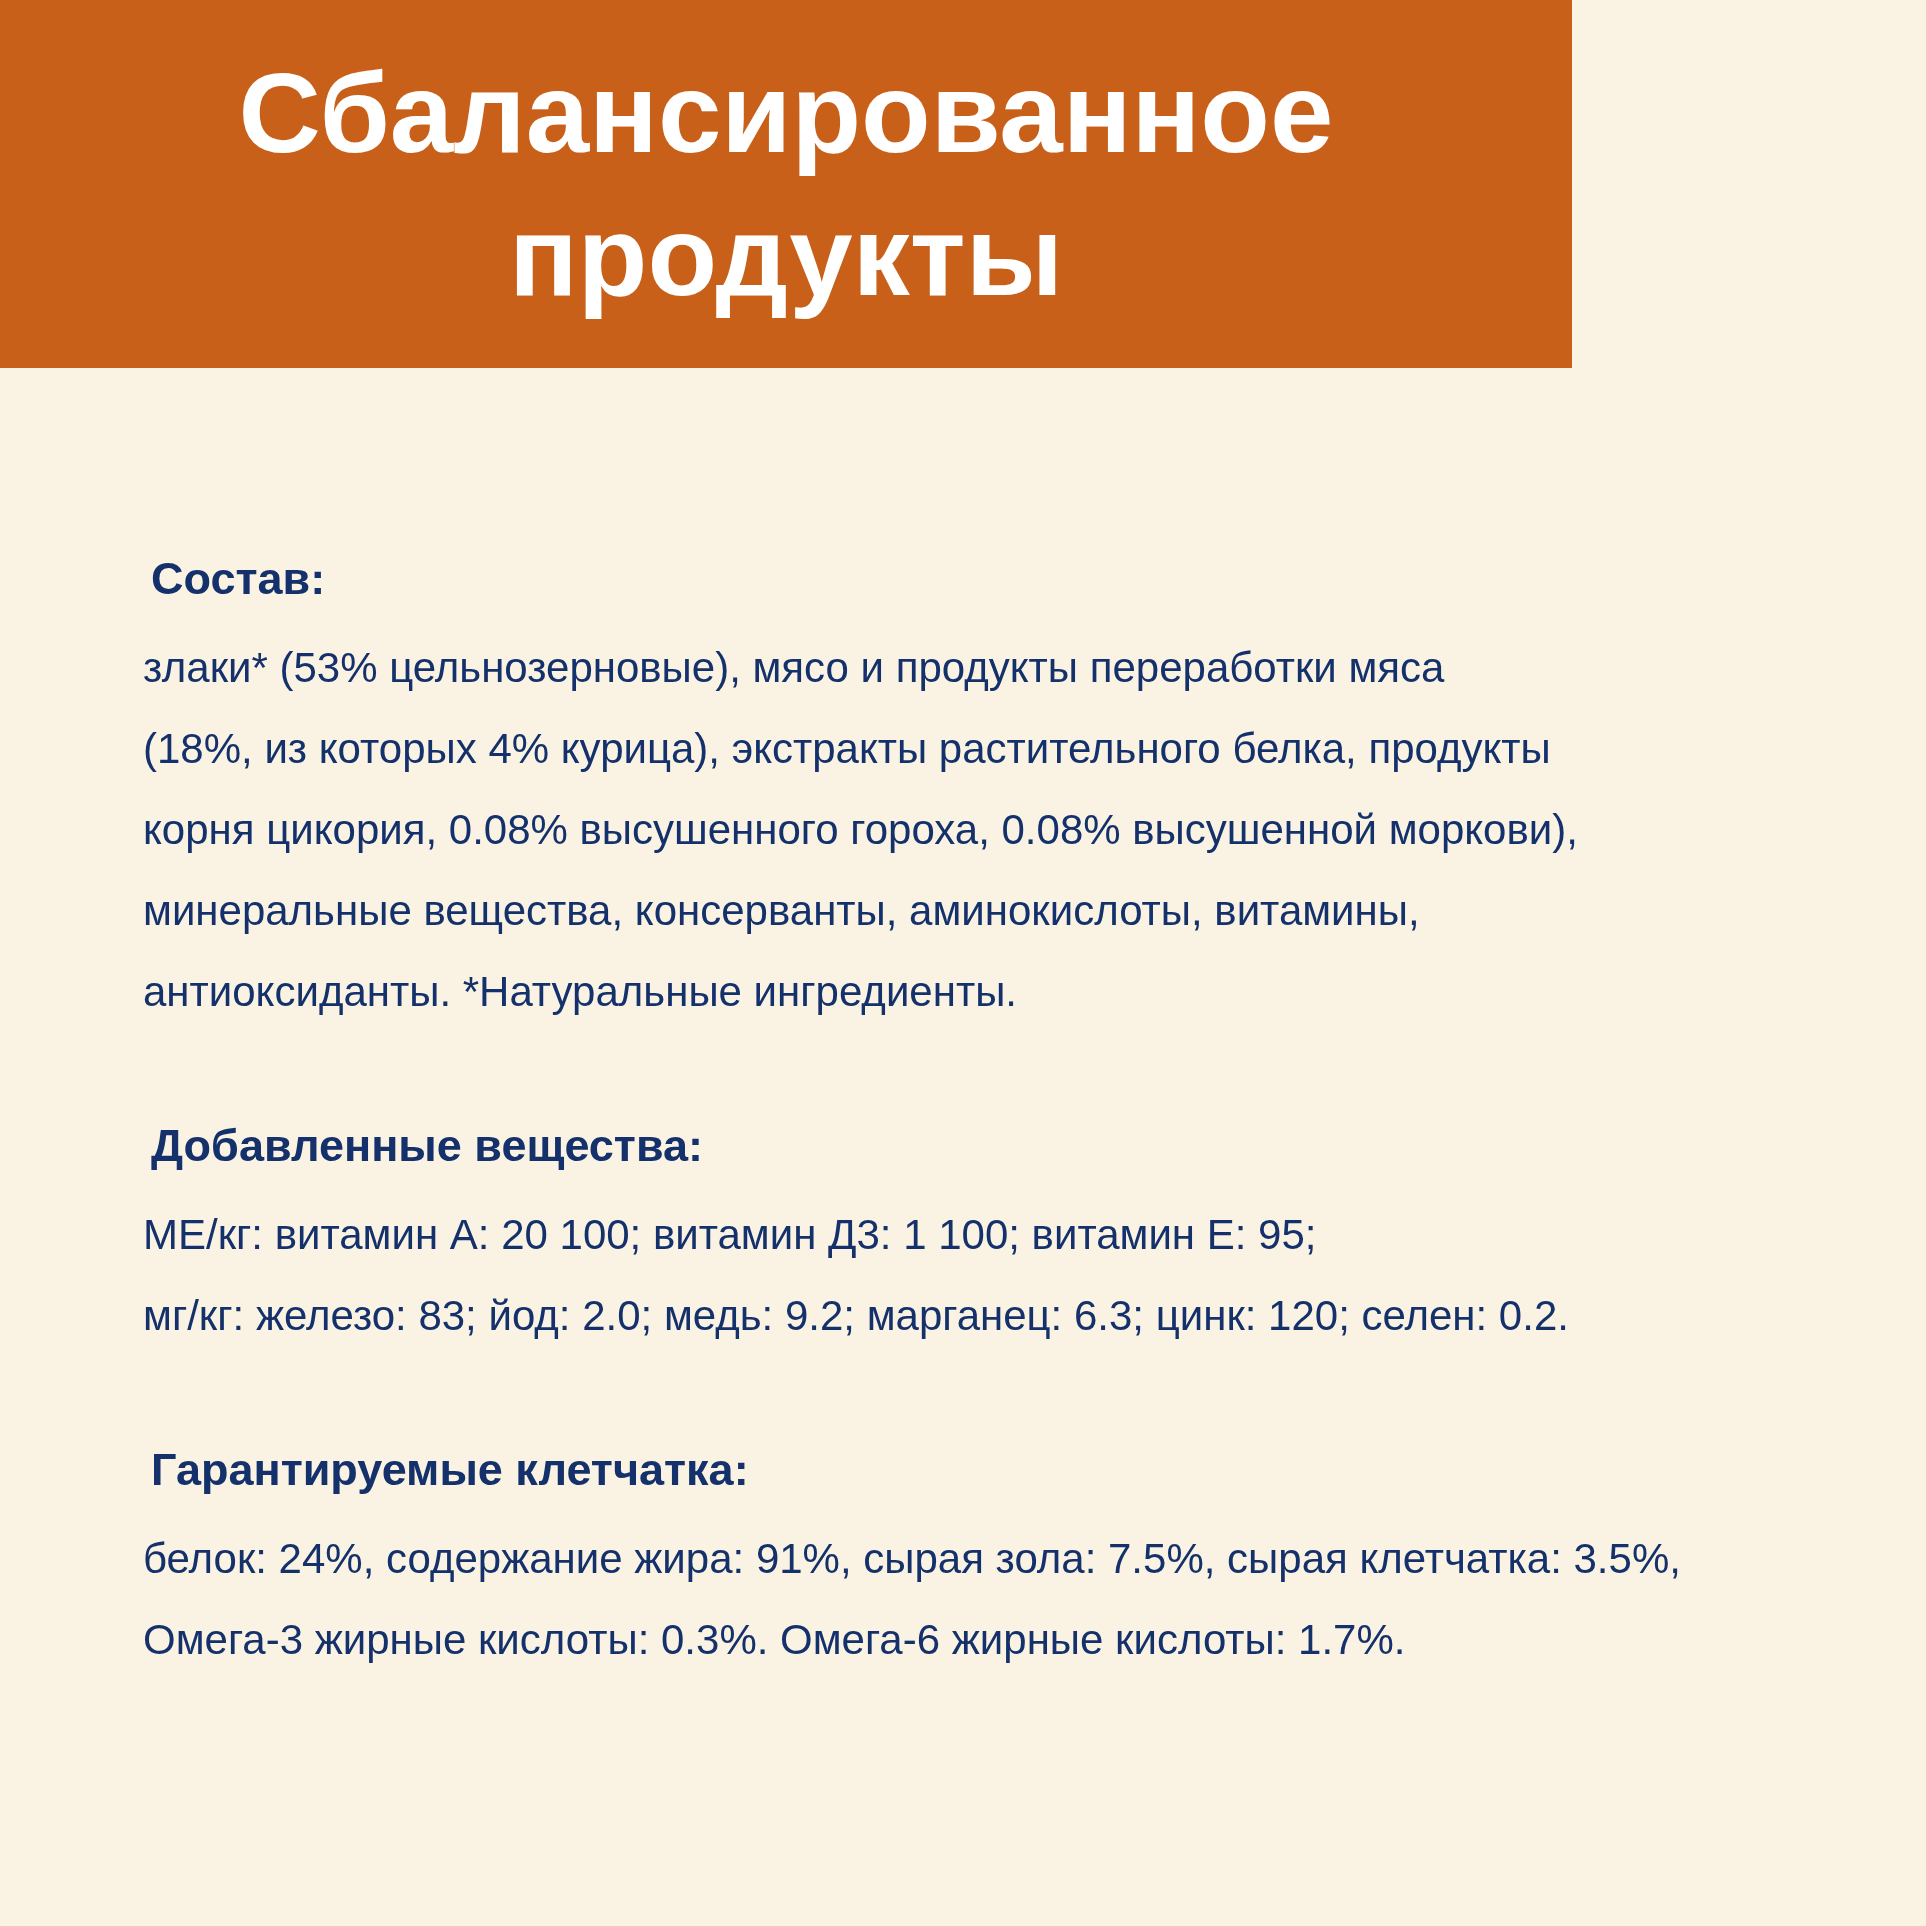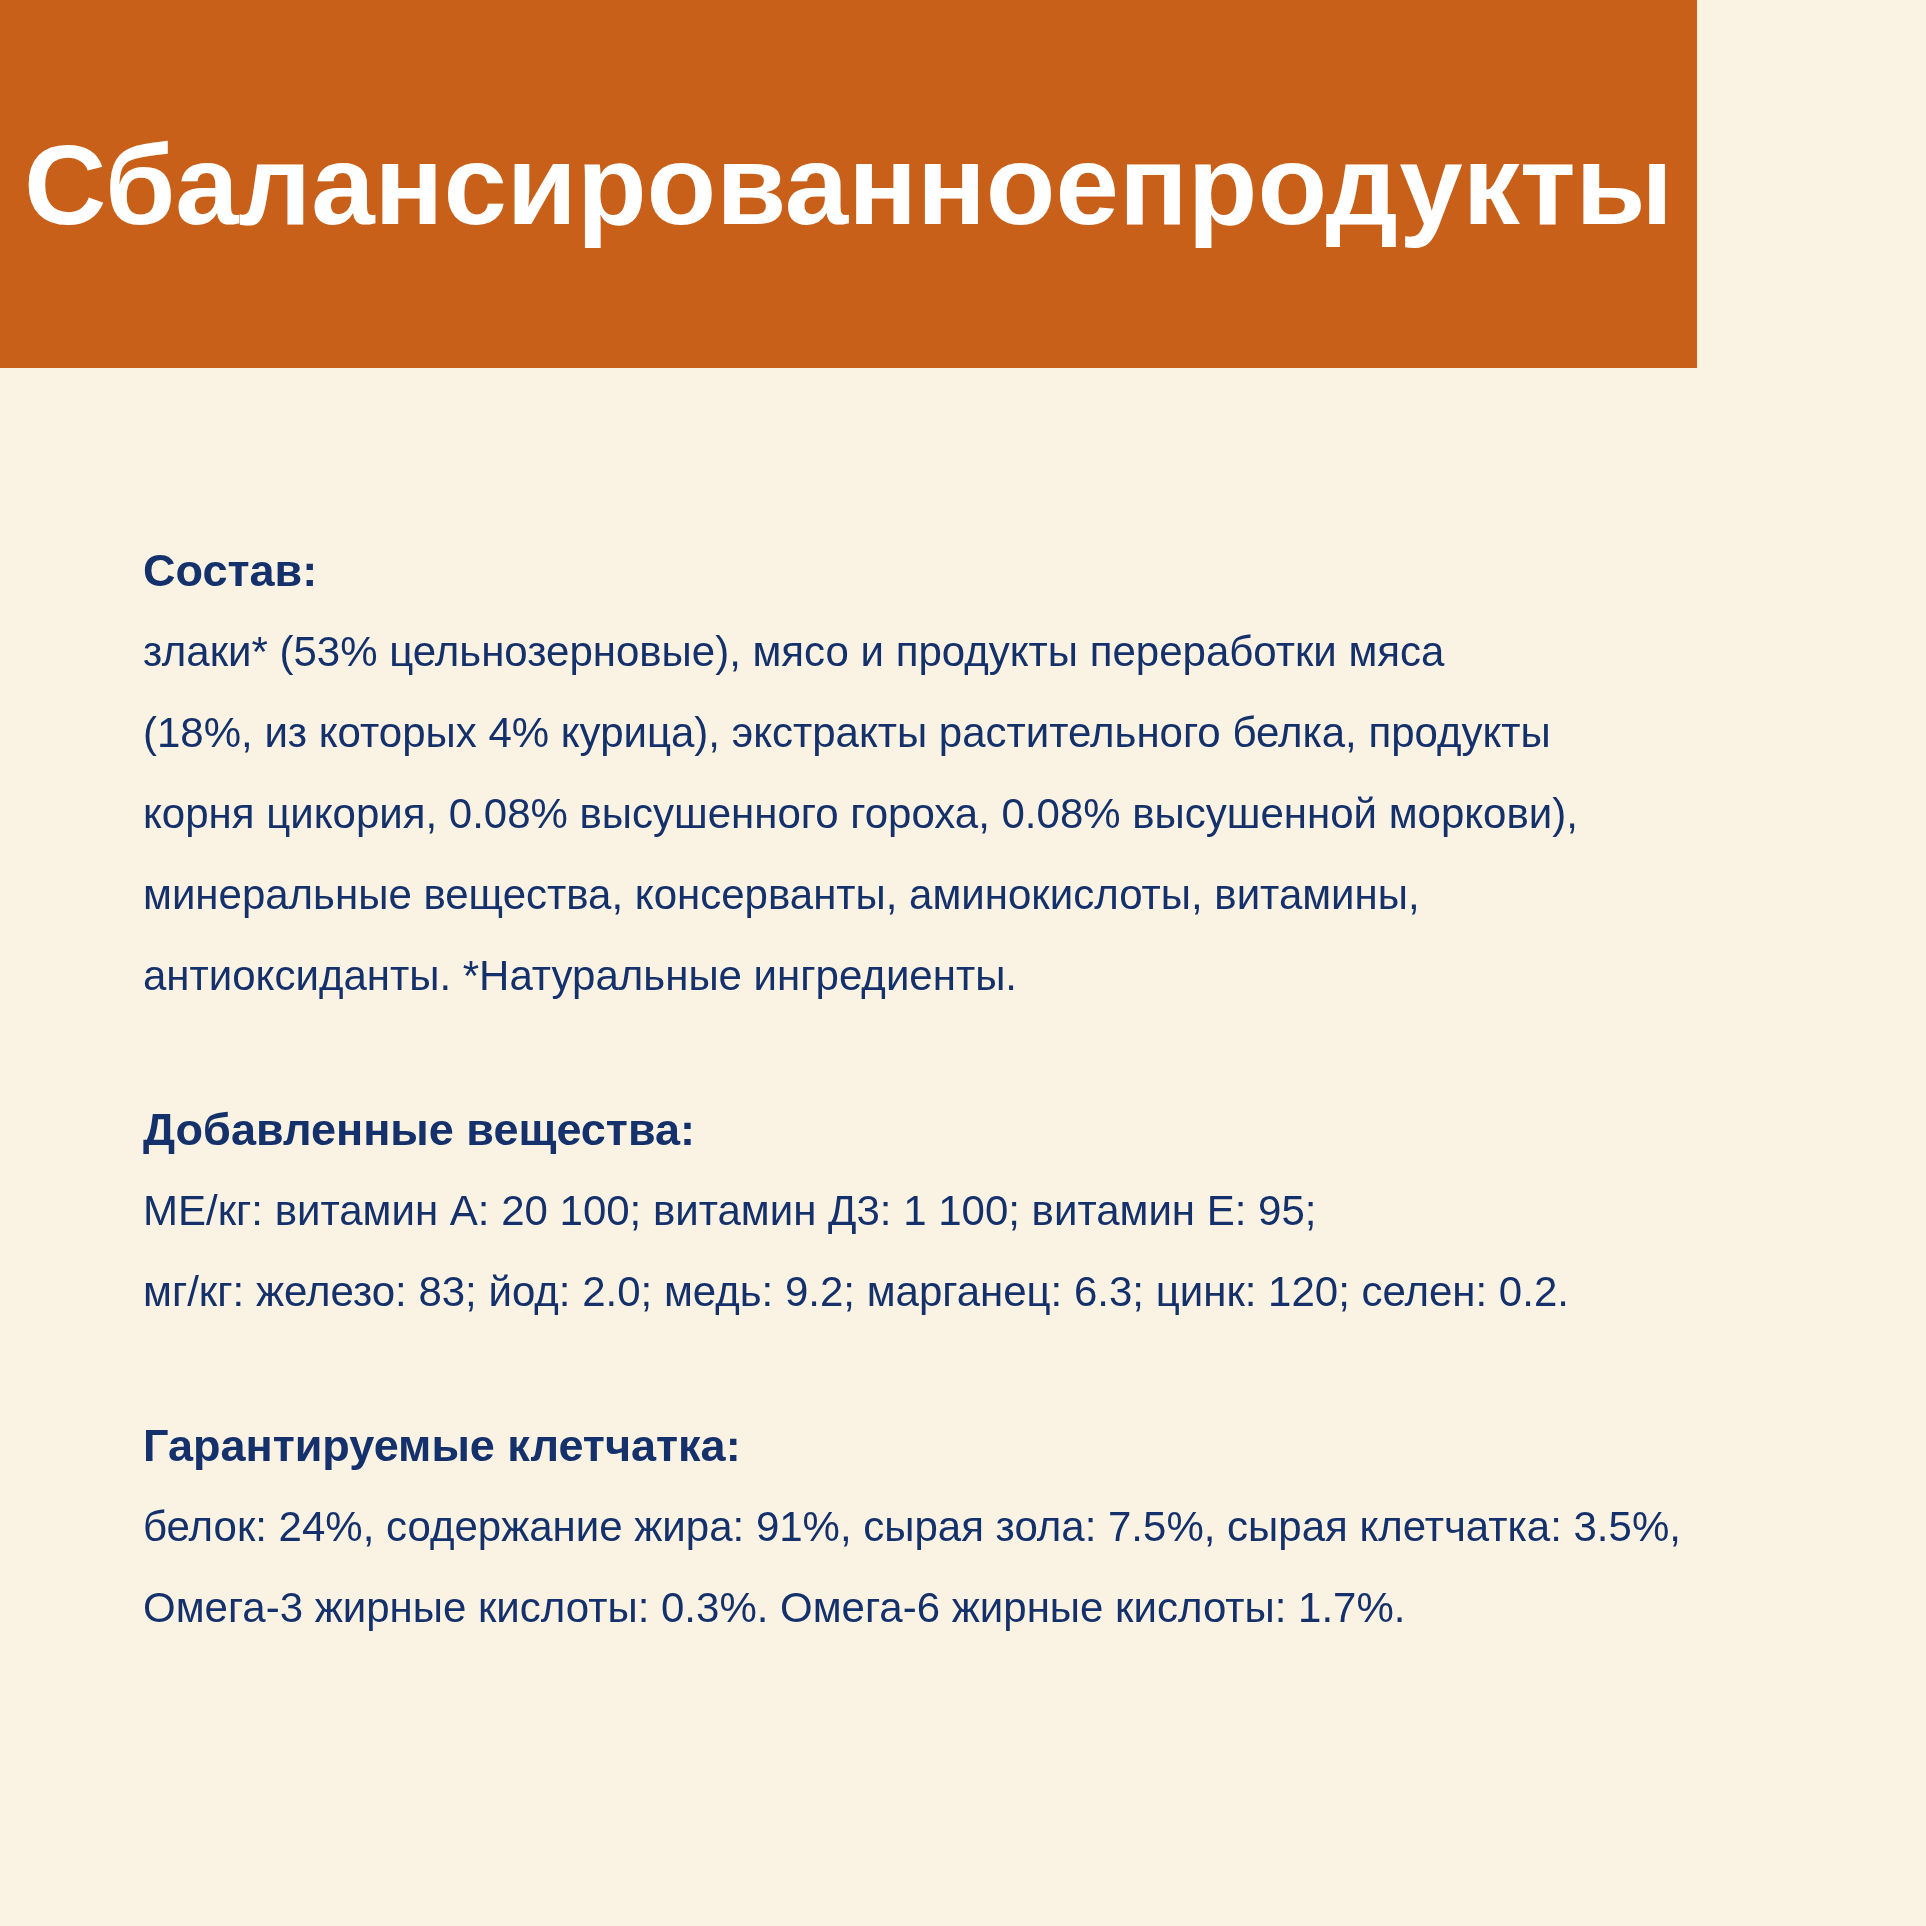--- a/index.html
+++ b/index.html
@@ -7,25 +7,25 @@
     padding: 0;
   }
   body {
     width: 1926px;
     height: 1926px;
     background: #FAF3E3;
     font-family: "Liberation Sans", sans-serif;
     overflow: hidden;
   }
   .header-band {
-    width: 1697px;
+    width: 1572px;
     height: 368px;
     background: #C8601A;
     display: flex;
-    flex-direction: row;
+    flex-direction: column;
     justify-content: center;
     align-items: center;
   }
   .title-line {
     color: #FFFFFF;
     font-weight: 700;
     font-size: 114px;
     line-height: 143px;
     text-align: center;
     white-space: nowrap;
@@ -39,21 +39,21 @@
   .section {
     margin: 0;
   }
   .section + .section {
     margin-top: 73px;
   }
   .section-heading {
     font-size: 45px;
     font-weight: 700;
     line-height: 81px;
-    margin: 0;
+    margin: 8px;
     white-space: nowrap;
   }
   .section-lines .text-line {
     font-size: 42px;
     font-weight: 400;
     line-height: 81px;
     white-space: nowrap;
   }
 </style>
 </head>

